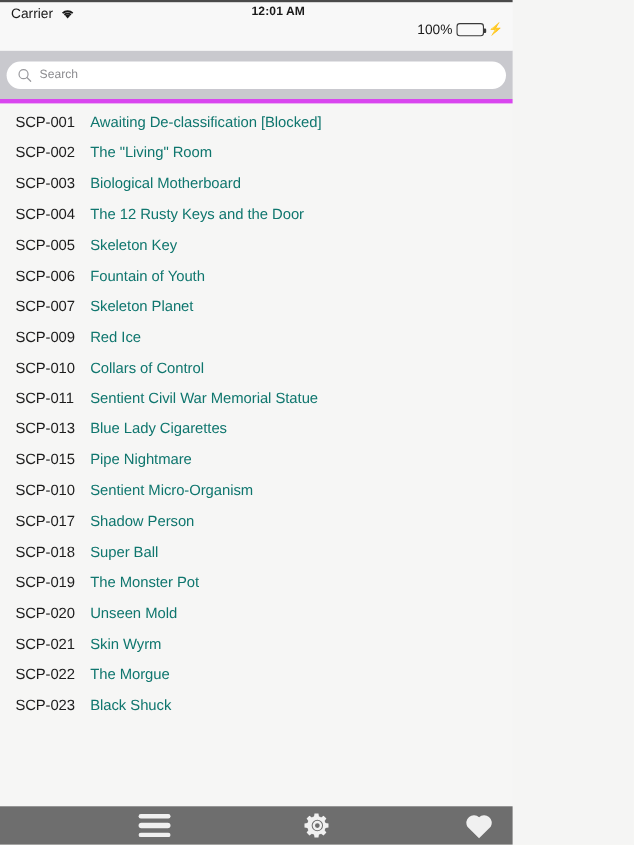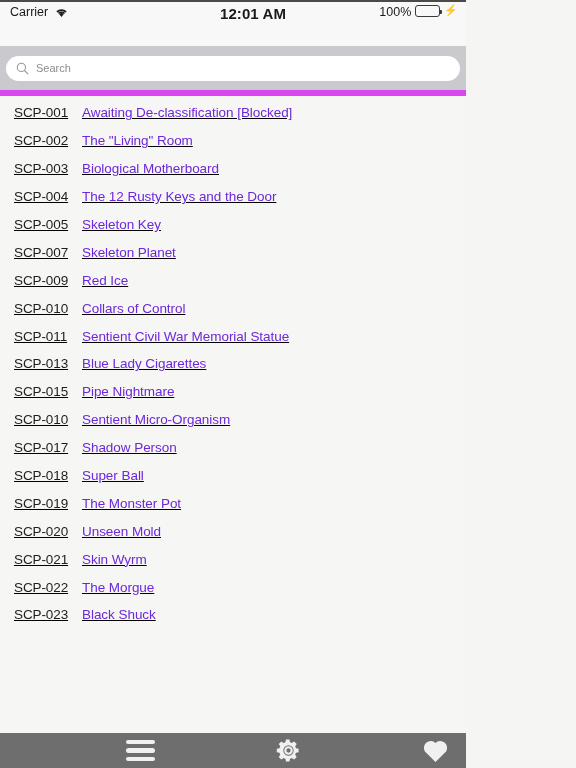--- a/index.html
+++ b/index.html
@@ -59,28 +59,29 @@
     left: 10px; top: 3px;
     display: flex;
     align-items: center;
     gap: 6px;
   }
   .status-center {
     position: absolute;
     left: 0; right: 0; top: 3px;
     text-align: center;
     font-weight: bold;
-    font-size: 15px;
+    font-size: 11px;
     letter-spacing: .1px;
     padding-left: 40px;
   }
   .status-right {
     position: absolute;
-    right: 8px; top: 3px;
-    display: flex;
+    right: 8px; top: 18px;
+    display: flex;
+    align-items: center;
     gap: 4px;
     font-size: 12.5px;
   }
   .wifi-icon { display: block; }
   .battery {
     position: relative;
     width: 25px; height: 12px;
     border: 1px solid #3a3a3a;
     border-radius: 3px;
     box-sizing: border-box;
@@ -129,43 +130,42 @@
     color: #8c8c90;
     font-size: 11px;
     line-height: 1;
   }
 
   
   .list {
     position: absolute;
     top: 90px; left: 0; right: 0; bottom: 35px;
     background: #f6f6f5;
-    border-top: 6px solid #d946ef;
+    border-top: 4px solid #d946ef;
     overflow: hidden;
     z-index: 2;
-    text-decoration: underline;
   }
   .list-inner { position: relative; z-index: 1; padding-top: 3px; }
   .list-row {
     display: flex;
     align-items: center;
     height: 27.9px;
     padding-left: 14px;
     box-sizing: border-box;
   }
   .row-code {
     flex: 0 0 68px;
     font-size: 13.5px;
     color: #1d1d1d;
     letter-spacing: -.1px;
     white-space: nowrap;
   }
   .row-title {
     font-size: 13.5px;
-    color: #6d28d9;
+    color: #0f766e;
     white-space: nowrap;
     letter-spacing: -.05px;
   }
 
   
   .tab-bar {
     position: absolute;
     left: 0; right: 0; bottom: 0;
     height: 35px;
     background: #6e6e6e;
@@ -253,20 +253,24 @@
         </div>
         <div class="list-row">
           <span class="row-code">SCP-004</span>
           <span class="row-title">The 12 Rusty Keys and the Door</span>
         </div>
         <div class="list-row">
           <span class="row-code">SCP-005</span>
           <span class="row-title">Skeleton Key</span>
         </div>
         <div class="list-row">
+          <span class="row-code">SCP-006</span>
+          <span class="row-title">Fountain of Youth</span>
+        </div>
+        <div class="list-row">
           <span class="row-code">SCP-007</span>
           <span class="row-title">Skeleton Planet</span>
         </div>
         <div class="list-row">
           <span class="row-code">SCP-009</span>
           <span class="row-title">Red Ice</span>
         </div>
         <div class="list-row">
           <span class="row-code">SCP-010</span>
           <span class="row-title">Collars of Control</span>

